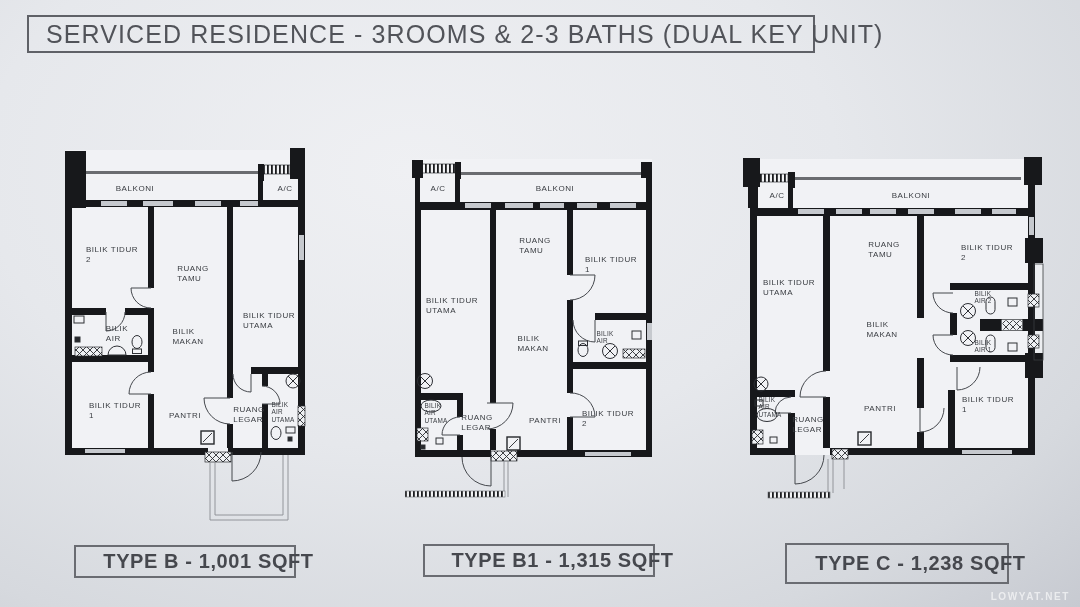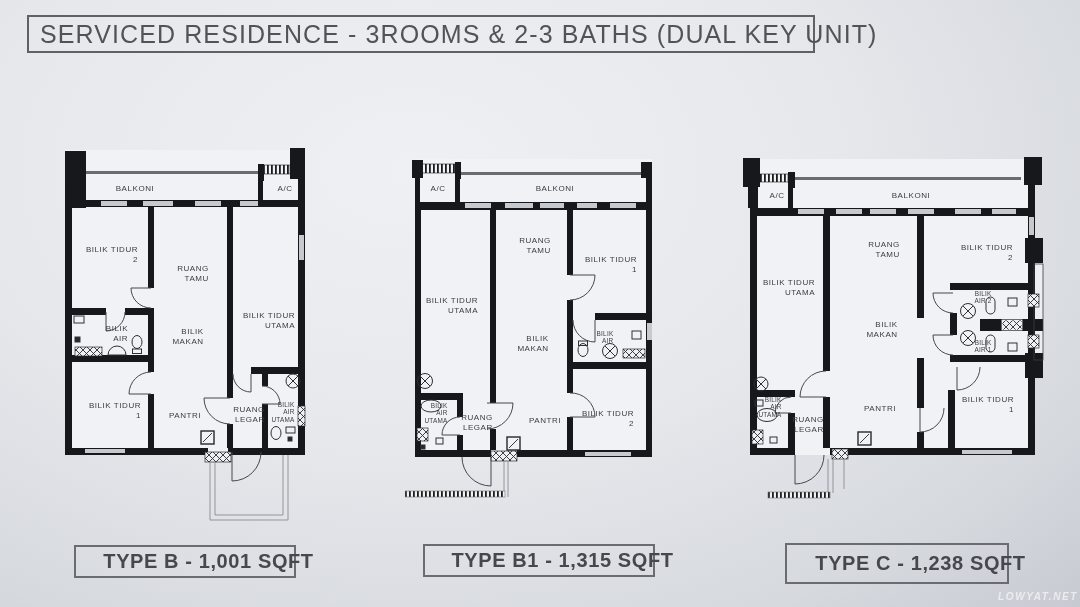--- a/index.html
+++ b/index.html
@@ -1,31 +1,31 @@
 <!DOCTYPE html>
 <html><head>
 <meta charset="utf-8">
 <style>
   html,body{margin:0;padding:0;background:#c9ccd2;}
   #stage{position:relative;width:1080px;height:607px;overflow:hidden;
     background:radial-gradient(ellipse at 38% 28%, #eff0f3 0%, #e6e8ec 45%, #d6d9de 80%, #c7cad1 100%);
     font-family:"Liberation Sans",sans-serif;}
   .titlebox{position:absolute;left:27px;top:15px;width:788px;height:38px;border:2px solid #5f6167;
-    box-sizing:border-box;display:flex;align-items:center;padding-left:11px;}
+    box-sizing:border-box;display:flex;align-items:center;padding-left:17px;}
   .titlebox span{font-size:25px;letter-spacing:1.1px;color:#515359;font-weight:400;white-space:nowrap;}
   .typebox{position:absolute;border:2px solid #6a6c72;box-sizing:border-box;display:flex;
     align-items:center;justify-content:center;font-weight:bold;font-size:20px;color:#46484e;
     letter-spacing:.6px;white-space:nowrap;padding-left:47px;}
   .plan{position:absolute;}
   .plan svg{position:absolute;left:0;top:0;display:block;}
-  .rlbl{position:absolute;transform:translate(-50%,-50%);text-align:right;font-size:8px;
+  .rlbl{position:absolute;transform:translate(-50%,-50%);text-align:left;font-size:8px;
     line-height:9.5px;letter-spacing:.55px;color:#393c41;white-space:nowrap;font-weight:400;}
   .rlbl.s{font-size:6.4px;line-height:7.4px;letter-spacing:.25px;}
-  .wm{position:absolute;right:2px;bottom:5px;font-size:10px;font-weight:bold;letter-spacing:1.6px;
-    color:rgba(255,255,255,.62);font-style:italic;}
+  .wm{position:absolute;right:10px;bottom:5px;font-size:10px;font-weight:bold;letter-spacing:1.6px;
+    color:rgba(255,255,255,.62);}
 </style>
 </head>
 <body>
 
 <div id="stage">
 
   <svg width="0" height="0" style="position:absolute">
     <defs>
       <pattern id="xh" width="7" height="7" patternUnits="userSpaceOnUse">
         <rect width="7" height="7" fill="#eef0f3"></rect>

